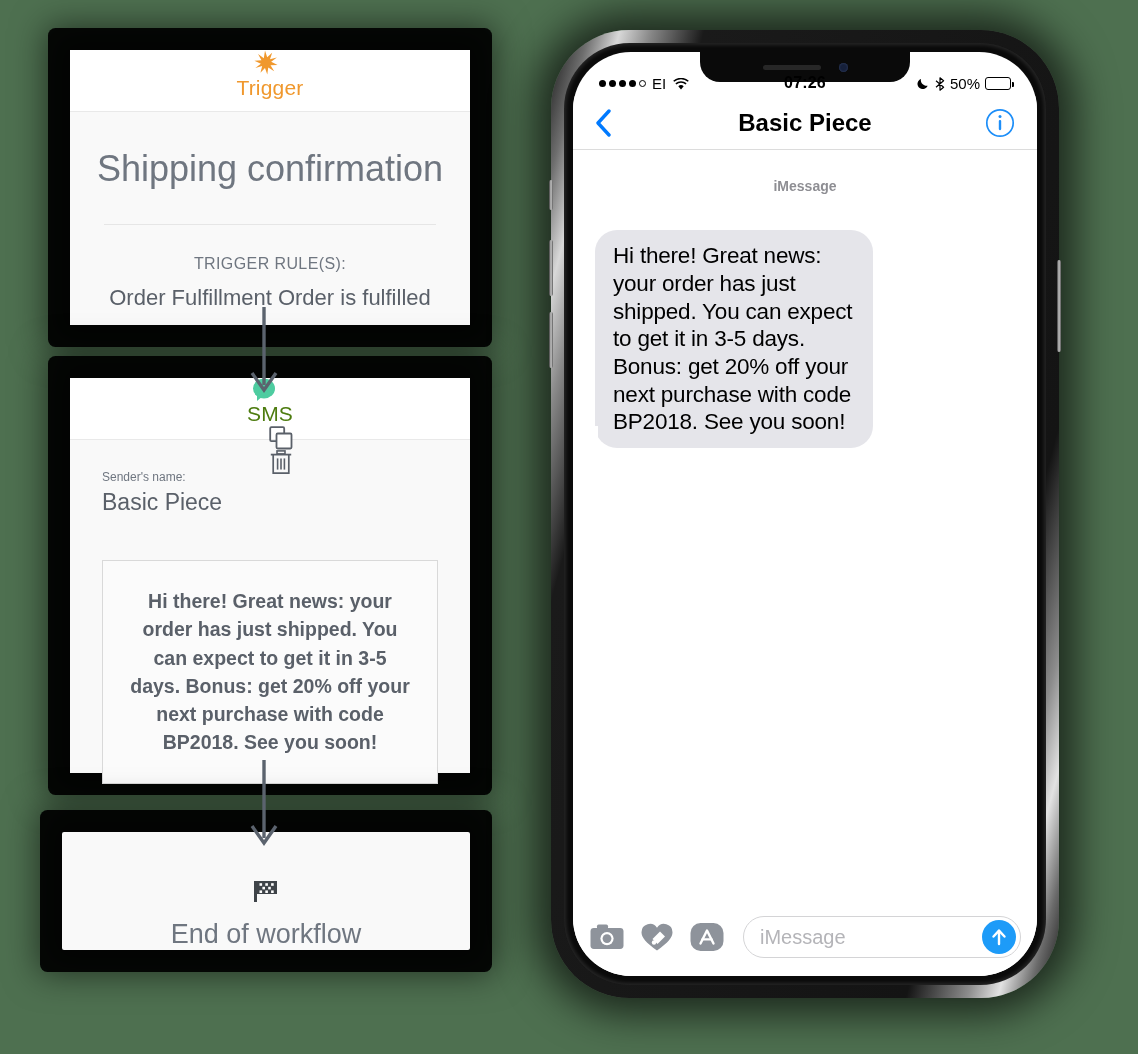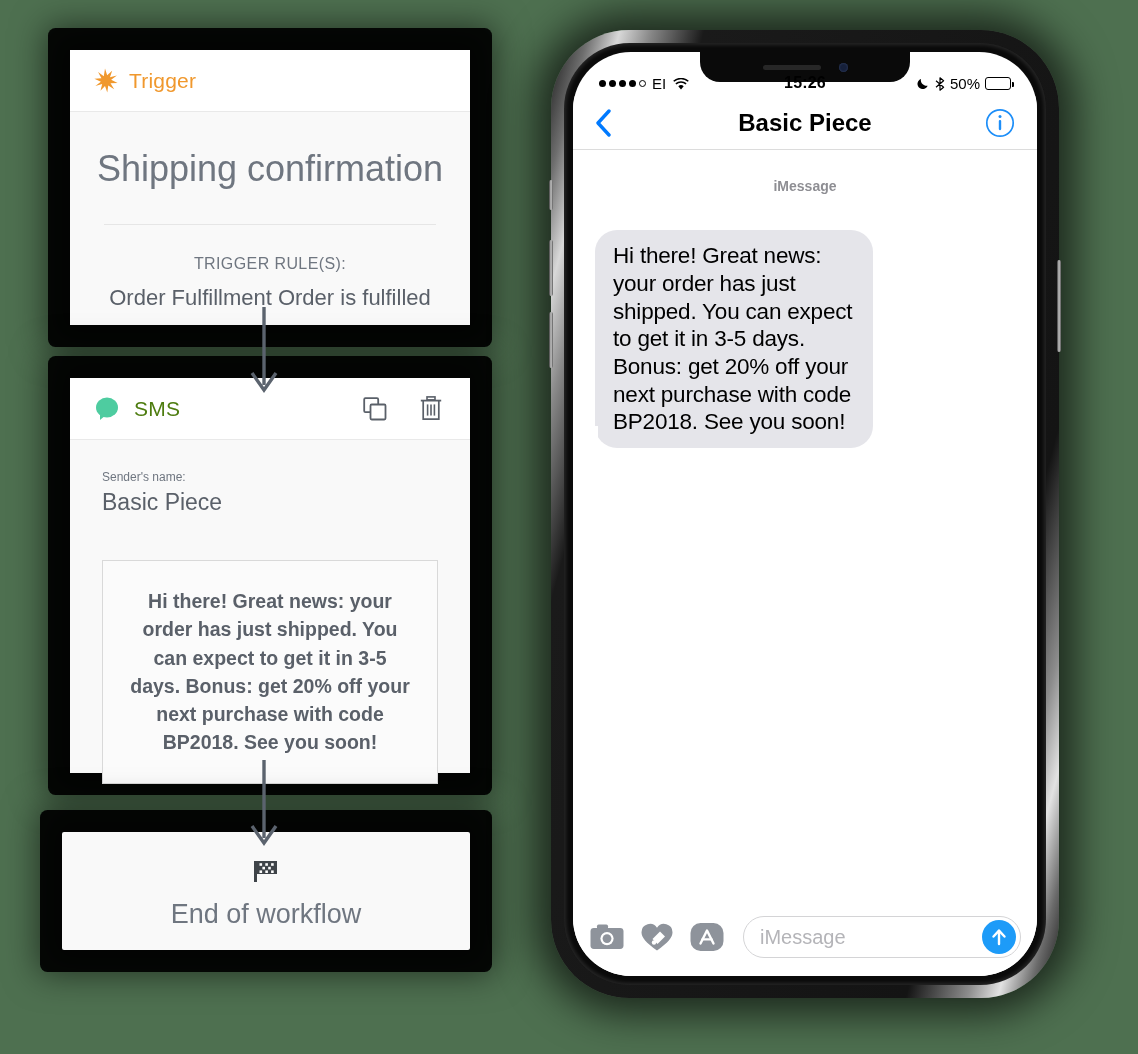--- a/index.html
+++ b/index.html
@@ -23,20 +23,21 @@
   .card-trigger { left: 70px; top: 50px; width: 400px; height: 275px; }
   .card-sms     { left: 70px; top: 378px; width: 400px; height: 395px; }
   .card-end     { left: 62px; top: 832px; width: 408px; height: 118px;
                   background: #f9f9f9;
                   box-shadow: 0 0 0 22px rgba(0,0,0,0.92), 0 0 34px 24px rgba(0,0,0,0.55); }
 
   .card-head {
     height: 62px; display: flex; align-items: center;
     padding: 0 22px; background: #ffffff;
     border-bottom: 1px solid #e9e9e9;
+    flex-direction: column;
   }
   .head-title { font-size: 21px; letter-spacing: .2px; }
   .head-title.trigger { color: #f0982d; }
   .head-title.sms { color: #4d7c0f; }
   .head-spacer { flex: 1 1 auto; }
 
   .icon-star { width: 26px; height: 26px; margin-right: 11px; flex: none; display:block; }
   .icon-bubble { width: 30px; height: 24px; margin-right: 12px; flex: none; display:block; }
   .head-action { width: 34px; height: 34px; display: flex; align-items: center;
                  justify-content: center; margin-left: 22px; cursor: pointer; }
@@ -62,21 +63,21 @@
   .field-value { color: #5a6069; font-size: 23px; padding-top: 5px; }
 
   .sms-message {
     margin: 44px 0 0; padding: 26px 26px;
     border: 1px solid #d9d9d9; background: #fbfbfb;
     color: #5a6069; font-size: 19.5px; font-weight: bold;
     line-height: 1.45; text-align: center;
   }
 
   .end-inner { height: 100%; display: flex; flex-direction: column;
-               align-items: center; justify-content: center; padding-top: 6px; }
+               align-items: center; justify-content: flex-end; padding-top: 6px; }
   .icon-flag { width: 26px; height: 24px; display: block; margin-bottom: 16px; }
   .end-label { color: #6f7680; font-size: 27px; }
 
   
   .arrow { position: absolute; left: 246px; width: 36px; z-index: 5; }
   .arrow-1 { top: 307px; height: 86px; }
   .arrow-2 { top: 760px; height: 86px; }
   .arrow svg { display: block; }
 
   
@@ -301,21 +302,21 @@
                 <i class="dot"></i>
                 <i class="dot empty"></i>
             </span>
             <span class="carrier">EI</span>
             <svg class="wifi" viewBox="0 0 16 12">
               <path d="M8 11.4 L5.3 8.2 A4.2 4.2 0 0 1 10.7 8.2 Z" fill="#000"></path>
               <path d="M2.9 5.9 A7.6 7.6 0 0 1 13.1 5.9" fill="none" stroke="#000" stroke-width="1.5"></path>
               <path d="M0.7 3.3 A11 11 0 0 1 15.3 3.3" fill="none" stroke="#000" stroke-width="1.5"></path>
             </svg>
           </div>
-          <div class="sb-center">15:26</div>
+          <div class="sb-center">07:26</div>
           <div class="sb-right">
             <svg class="moon" viewBox="0 0 14 14">
               <path d="M11.4 9.3A6 6 0 0 1 4.3 2.1 5.6 5.6 0 1 0 11.4 9.3z" fill="#000"></path>
             </svg>
             <svg class="bt" viewBox="0 0 10 14">
               <path d="M1 3.7 L8.6 10.2 L5 13.2 L5 0.8 L8.6 3.8 L1 10.3" fill="none" stroke="#000" stroke-width="1.2" stroke-linejoin="round"></path>
             </svg>
             <span class="pct">50%</span>
             <span class="battery">
               <span class="battery-fill"></span>

